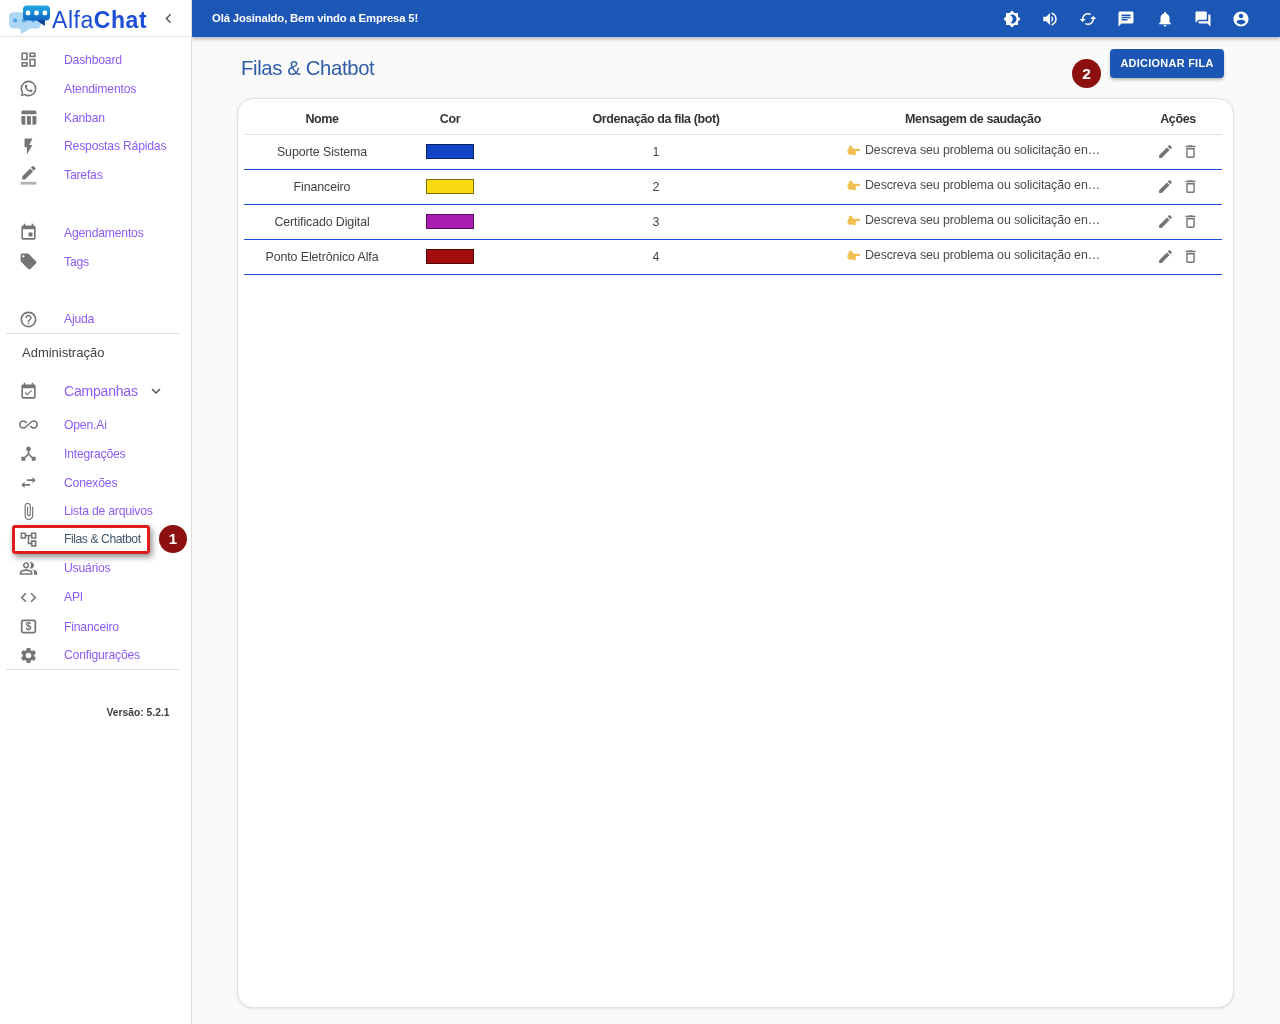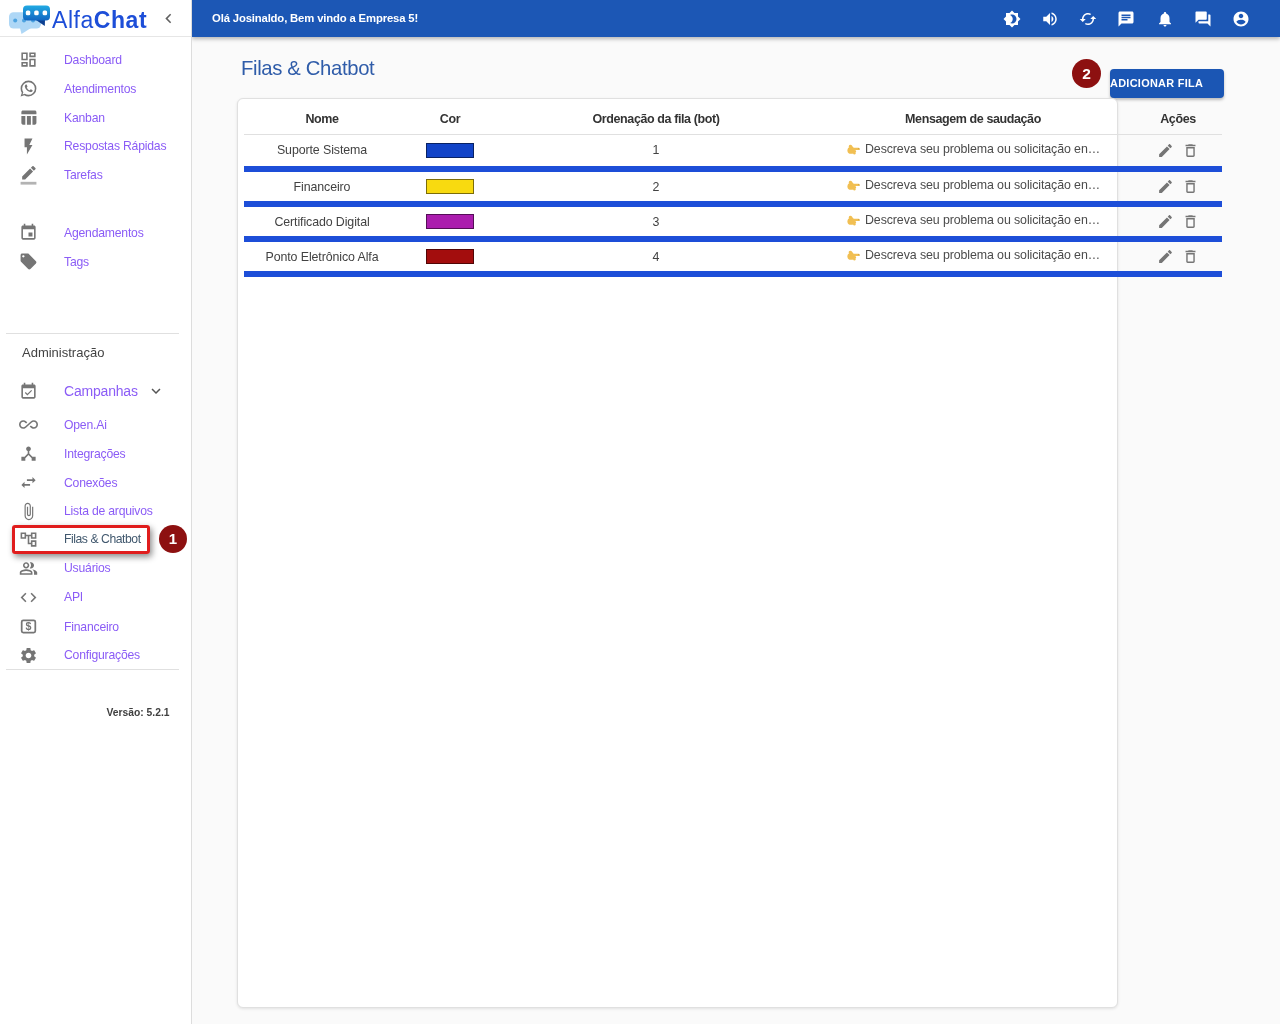--- a/index.html
+++ b/index.html
@@ -40,33 +40,33 @@
   text-align:center; font-weight:bold; }
 #badge1 { left:159px; top:524.5px; width:28px; height:28px; line-height:28px; font-size:15px; }
 #version { position:absolute; right:21.5px; top:679px; font-size:10.3px;
   font-weight:bold; color:#3f3f3f;margin-top:28px; }
 
 #content { position:absolute; left:192px; top:37px; width:1088px; height:987px;
   background:#fafafa; }
 #title { position:absolute; left:49px; top:19.5px; font-size:20.3px; letter-spacing:-0.35px; color:#2f5ca9; }
 #badge2 { left:880px; top:21.5px; width:29px; height:29px; line-height:29px;
   font-size:15.5px; }
-#addbtn { position:absolute; left:918px; top:32px; width:114px; height:29px;
+#addbtn { position:absolute; left:918px; top:12px; width:114px; height:29px;
   background:#1b56b4; border-radius:4px; color:#fff; font-size:10.9px;
-  font-weight:bold; letter-spacing:0.3px; text-align:left; line-height:29px;
+  font-weight:bold; letter-spacing:0.3px; text-align:center; line-height:29px;
   box-shadow:0 2px 3px rgba(0,0,0,0.25); }
-#card { position:absolute; left:45px; top:61px; width:881px; height:910px;
-  background:#fff; border:1px solid #e0e0e0; border-radius:6px;
+#card { position:absolute; left:45px; top:61px; width:997px; height:910px;
+  background:#fff; border:1px solid #e0e0e0; border-radius:16px;
   box-shadow:0 1px 3px rgba(0,0,0,0.10); }
 table { position:absolute; left:6px; top:0; width:978px; border-collapse:collapse;
   table-layout:fixed; }
 th { height:35px; font-size:12.5px; font-weight:bold; letter-spacing:-0.4px; color:#333;
   text-align:center; border-bottom:1px solid #e0e0e0; padding:5px 0 0 0; }
 td { height:35px; font-size:12.4px; letter-spacing:-0.1px; color:#424242; text-align:center;
-  border-bottom:6px solid #1d4ed8; padding:0; }
+  border-bottom:1px solid #1d4ed8; padding:0; }
 .c1 { width:156px; } .c2 { width:100px; } .c3 { width:312px; }
 .c4 { width:322px; } .c5 { width:88px; }
 .swatch { display:inline-block; width:48px; height:15.5px; vertical-align:middle;
   border:1px solid rgba(0,0,0,0.5); }
 .msg { display:inline-flex; align-items:center; gap:5px; color:#4b4b4b; }
 .msg svg { width:14px; height:14px; flex:none; }
 .acts svg { width:17px; height:17px; fill:#757575; vertical-align:middle; }
 .acts svg + svg { margin-left:8px; }
 </style>
 </head>
@@ -270,20 +270,26 @@
         <path d="M17 12h-5v5h5v-5zM16 1v2H8V1H6v2H5c-1.11 0-1.99.9-1.99 2L3 19c0 1.1.89 2 2 2h14c1.1 0 2-.9 2-2V5c0-1.1-.9-2-2-2h-1V1h-2zm3 18H5V8h14v11z"></path>
       </svg>
       <span>Agendamentos</span>
     </div>
   <div class="mitem" style="top:247.3px">
       <svg viewBox="0 0 24 24">
         <path d="M21.41 11.58l-9-9C12.05 2.22 11.55 2 11 2H4c-1.1 0-2 .9-2 2v7c0 .55.22 1.05.59 1.42l9 9c.36.36.86.58 1.41.58.55 0 1.05-.22 1.41-.59l7-7c.37-.36.59-.86.59-1.41 0-.55-.23-1.06-.59-1.42zM5.5 7C4.67 7 4 6.33 4 5.5S4.67 4 5.5 4 7 4.67 7 5.5 6.33 7 5.5 7z"></path>
       </svg>
       <span>Tags</span>
     </div>
+  <div class="mitem" style="top:304.9px">
+      <svg viewBox="0 0 24 24">
+        <path d="M11 18h2v-2h-2v2zm1-16C6.48 2 2 6.48 2 12s4.48 10 10 10 10-4.48 10-10S17.52 2 12 2zm0 18c-4.41 0-8-3.59-8-8s3.59-8 8-8 8 3.59 8 8-3.59 8-8 8zm0-14c-2.21 0-4 1.79-4 4h2c0-1.1.9-2 2-2s2 .9 2 2c0 2-3 1.75-3 5h2c0-2.25 3-2.5 3-5 0-2.21-1.79-4-4-4z"></path>
+      </svg>
+      <span>Ajuda</span>
+    </div>
   <div class="divider" style="top:333px"></div>
   <div id="adminhdr">Administração</div>
   <div class="mitem" id="campanhas" style="top:377px">
       <svg viewBox="0 0 24 24">
         <path d="M16.53 11.06L15.47 10l-4.88 4.88-2.12-2.12-1.06 1.06L10.59 17l5.94-5.94zM19 3h-1V1h-2v2H8V1H6v2H5c-1.11 0-1.99.9-2 2L3 19c0 1.1.89 2 2 2h14c1.1 0 2-.9 2-2V5c0-1.1-.9-2-2-2zm0 16H5V8h14v11z"></path>
       </svg>
       <span>Campanhas</span>
       <svg class="exp" viewBox="0 0 24 24">
         <path d="M16.59 8.59L12 13.17 7.41 8.59 6 10l6 6 6-6z"></path>
       </svg>

